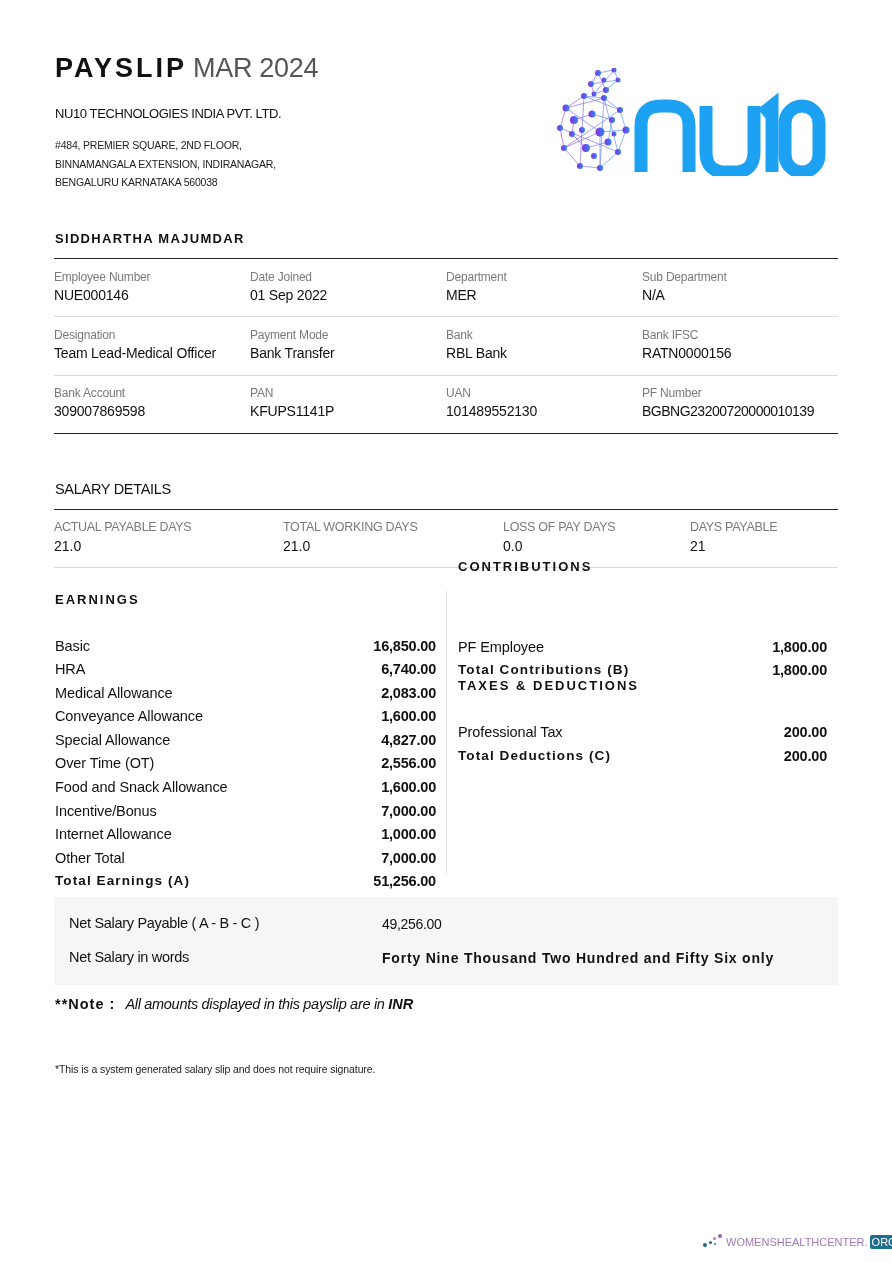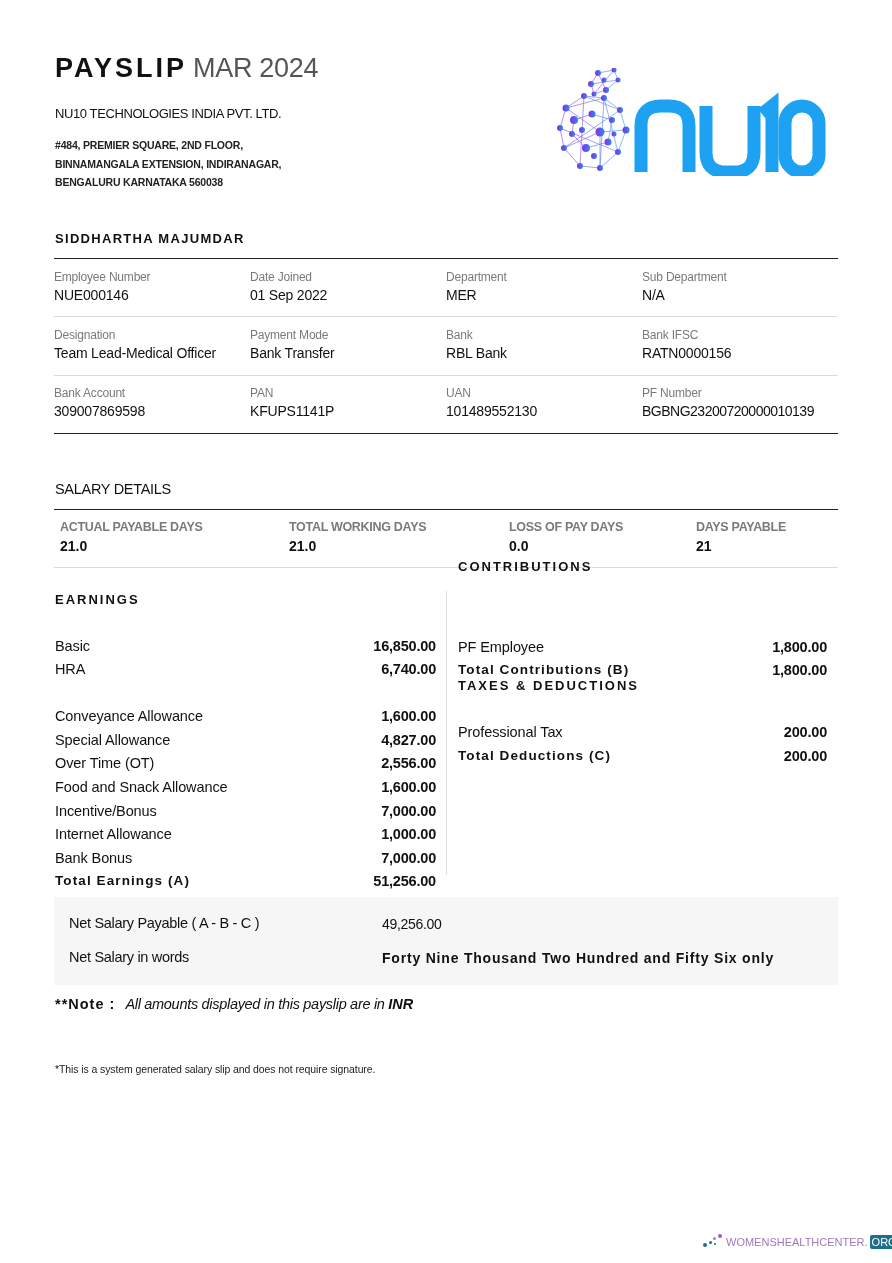--- a/index.html
+++ b/index.html
@@ -6,37 +6,37 @@
     html, body { width: 892px; height: 1263px; background: #ffffff; }
     body { font-family: "Liberation Sans", sans-serif; color: #111; position: relative; overflow: hidden; }
 
     .page { position: absolute; left: 0; top: 0; width: 772px; height: 1263px; border-radius: 18px; }
 
     
     .hdr-title { position: absolute; left: 55px; top: 52px; font-size: 27px; line-height: 32px; white-space: nowrap; }
     .hdr-title .ps { font-weight: 700; letter-spacing: 3px; color: #111; }
     .hdr-title .per { color: #555; font-weight: 400; margin-left: 6px; letter-spacing: -0.3px; }
     .company { position: absolute; left: 55px; top: 106px; font-size: 13px; letter-spacing: -0.4px; color: #111; }
-    .addr { position: absolute; left: 55px; top: 136px; font-size: 10.5px; line-height: 18.5px; color: #222; letter-spacing: -0.2px; font-weight: bold; }
+    .addr { position: absolute; left: 55px; top: 136px; font-size: 10.5px; line-height: 18.5px; color: #222; letter-spacing: -0.2px; }
 
     .logo { position: absolute; left: 556px; top: 68px; width: 270px; height: 108px; }
 
     
     .emp-name { position: absolute; left: 55px; top: 231px; font-size: 13px; font-weight: 700; letter-spacing: 1.3px; color: #111; }
     .rule-dark { position: absolute; left: 54px; width: 784px; height: 1px; background: #222; }
     .rule-light { position: absolute; left: 54px; width: 784px; height: 1px; background: #dcdcdc; }
 
     .info-row { position: absolute; left: 54px; width: 784px; height: 40px; }
     .info-cell { position: absolute; top: 0; width: 196px; }
     .info-lbl { font-size: 12px; color: #7a7a7a; letter-spacing: -0.2px; line-height: 14px; }
     .info-val { font-size: 14px; color: #111; margin-top: 3px; line-height: 17px; white-space: nowrap; letter-spacing: -0.2px; }
 
     
     .sd-title { position: absolute; left: 55px; top: 481px; font-size: 14.5px; color: #111; letter-spacing: -0.3px; }
-    .days-row { position: absolute; left: 60px; top: 520px; width: 784px; height: 40px; font-weight: bold; }
+    .days-row { position: absolute; left: 54px; top: 520px; width: 784px; height: 40px; }
     .days-cell { position: absolute; top: 0; }
     .days-lbl { font-size: 12.5px; color: #7a7a7a; letter-spacing: -0.3px; line-height: 14px; }
     .days-val { font-size: 14px; color: #111; margin-top: 4px; line-height: 17px; }
 
     
     .sec-hd { position: absolute; font-size: 13px; font-weight: 700; letter-spacing: 2px; color: #111; }
     .line-item { position: absolute; height: 20px; font-size: 14.5px; line-height: 20px; color: #111; margin-top: 20px; }
     .line-item .nm { position: absolute; left: 0; top: 0; white-space: nowrap; letter-spacing: -0.1px; }
     .line-item .amt { position: absolute; right: 0; top: 0; white-space: nowrap; letter-spacing: -0.2px; font-weight: bold; }
     .line-item.total .nm { font-weight: 700; font-size: 13.5px; letter-spacing: 1.1px; }
@@ -215,20 +215,24 @@
 
   <div class="sec-hd" style="left:55px; top:592px">EARNINGS</div>
   <div class="line-item" style="left:55px; width:381px; top:616px">
       <span class="nm">Basic</span>
       <span class="amt">16,850.00</span>
     </div>
   <div class="line-item" style="left:55px; width:381px; top:639px">
       <span class="nm">HRA</span>
       <span class="amt">6,740.00</span>
     </div>
+  <div class="line-item" style="left:55px; width:381px; top:663px">
+      <span class="nm">Medical Allowance</span>
+      <span class="amt">2,083.00</span>
+    </div>
   <div class="line-item" style="left:55px; width:381px; top:686px">
       <span class="nm">Conveyance Allowance</span>
       <span class="amt">1,600.00</span>
     </div>
   <div class="line-item" style="left:55px; width:381px; top:710px">
       <span class="nm">Special Allowance</span>
       <span class="amt">4,827.00</span>
     </div>
   <div class="line-item" style="left:55px; width:381px; top:733px">
       <span class="nm">Over Time (OT)</span>
@@ -240,21 +244,21 @@
     </div>
   <div class="line-item" style="left:55px; width:381px; top:781px">
       <span class="nm">Incentive/Bonus</span>
       <span class="amt">7,000.00</span>
     </div>
   <div class="line-item" style="left:55px; width:381px; top:804px">
       <span class="nm">Internet Allowance</span>
       <span class="amt">1,000.00</span>
     </div>
   <div class="line-item" style="left:55px; width:381px; top:828px">
-      <span class="nm">Bank Bonus</span>
+      <span class="nm">Other Total</span>
       <span class="amt">7,000.00</span>
     </div>
   <div class="line-item total" style="left:55px; width:381px; top:851px">
       <span class="nm">Total Earnings (A)</span>
       <span class="amt">51,256.00</span>
     </div>
 
   <div class="col-div"></div>
 
   <div class="sec-hd" style="left:458px; top:559px">CONTRIBUTIONS</div>

